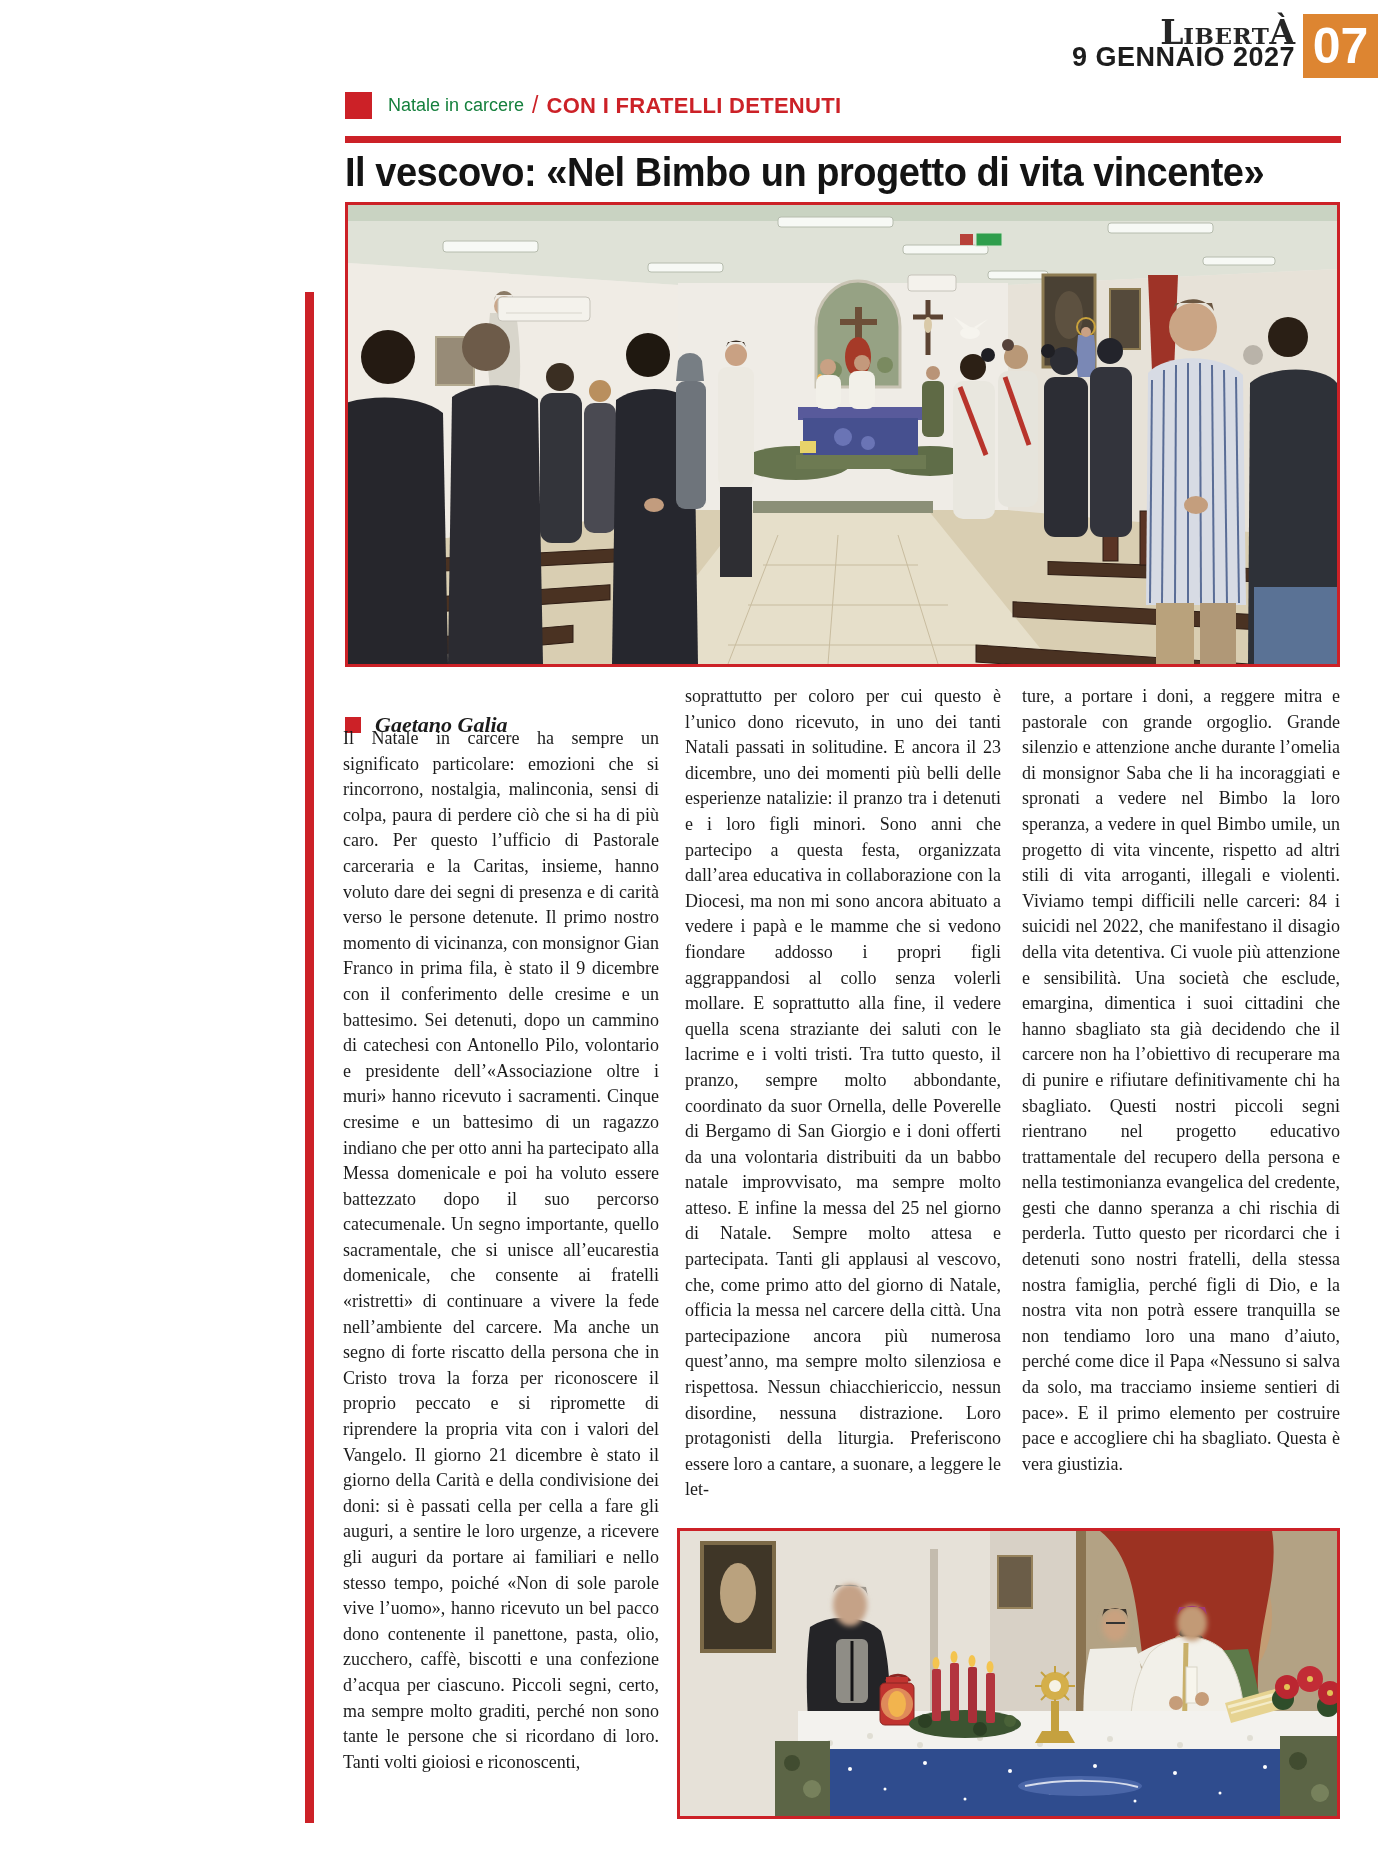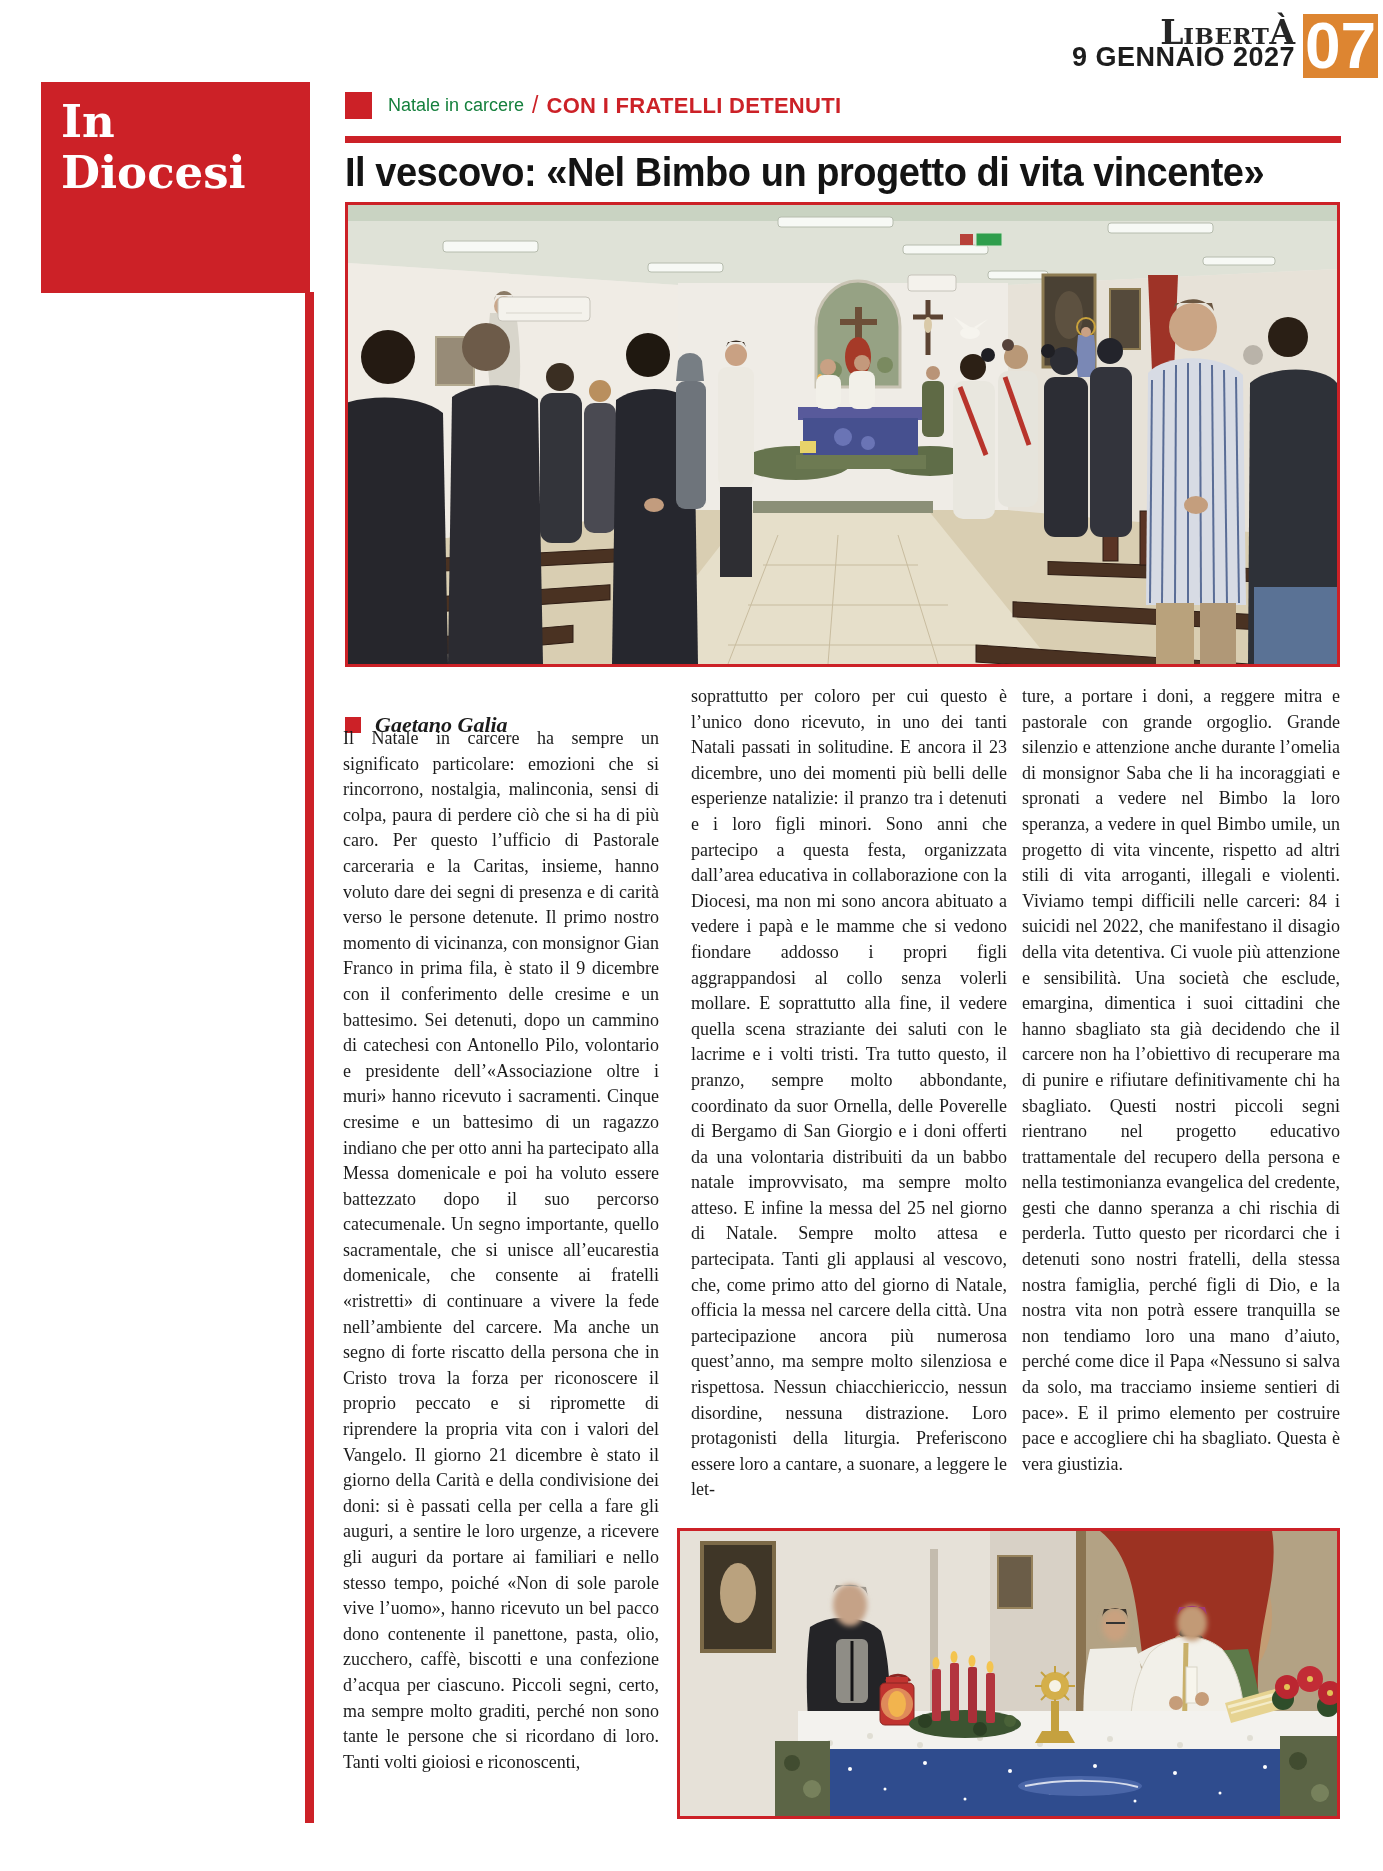--- a/index.html
+++ b/index.html
@@ -13,21 +13,21 @@
     font-family:"DejaVu Serif",serif;font-weight:bold;color:#262626;line-height:1;
   }
   .masthead .big{font-size:33px;}
   .masthead .small{font-size:23px;text-transform:uppercase;letter-spacing:.5px;}
   .dateline{
     position:absolute;top:42px;right:88px;font-size:27px;font-weight:bold;color:#1d1d1d;letter-spacing:.5px;
   }
   .pagenum{
     position:absolute;top:14px;left:1303px;width:75px;height:64px;background:#dd8531;
     display:flex;align-items:center;justify-content:center;
-    color:#ffffff;font-size:64px;font-weight:bold;
+    color:#ffffff;font-size:50px;font-weight:bold;
   }
   
   .section-box{
     position:absolute;left:41px;top:82px;width:269px;height:211px;background:#cc2127;
     color:#ffffff;font-family:"DejaVu Serif",serif;font-weight:bold;
     font-size:45px;line-height:51px;padding:14px 0 0 20px;box-sizing:border-box;
   }
   .left-vrule{position:absolute;left:305px;top:292px;width:9px;height:1531px;background:#cc2127;}
   
   .kicker{position:absolute;left:345px;top:92px;display:flex;align-items:center;white-space:nowrap;}
@@ -48,40 +48,36 @@
   .photo svg{display:block;}
   
   .byline{position:absolute;left:345px;top:712px;display:flex;align-items:center;}
   .byline-marker{width:16px;height:16px;background:#cc2127;margin-right:14px;}
   .byline-author{font-family:"Liberation Serif",serif;font-style:italic;font-weight:bold;font-size:22px;color:#1b1b1b;}
   .col{
     position:absolute;width:316px;font-family:"Liberation Serif",serif;
     font-size:18px;line-height:25.6px;color:#1b1b1b;text-align:justify;overflow:hidden;
   }
   .col1{left:343px;top:726px;height:1118px;}
-  .col2{left:685px;top:684px;height:838px;margin-left:6px;}
+  .col2{left:685px;top:684px;height:838px;}
   .col3{left:1022px;top:684px;width:318px;height:840px;}
 </style>
 </head>
 <body>
 
 <div id="page">
 
   <div class="masthead">
     <span class="big">L</span><span class="small">ibert</span><span class="big">À</span>
   </div>
   <div class="dateline">9 GENNAIO 2027</div>
   <div class="pagenum">
     <span>07</span>
   </div>
 
-  <div class="section-box">
-    <div>In</div>
-    <div>Diocesi</div>
-  </div>
   <div class="left-vrule"></div>
 
   <div class="kicker">
     <span class="kicker-marker"></span>
     <span class="kicker-topic">Natale in carcere</span>
     <span class="kicker-slash">/</span>
     <span class="kicker-series">CON I FRATELLI DETENUTI</span>
   </div>
   <div class="kicker-rule"></div>
   <h1 class="headline" style="margin:0;">Il vescovo: «Nel Bimbo un progetto di vita vincente»</h1>

